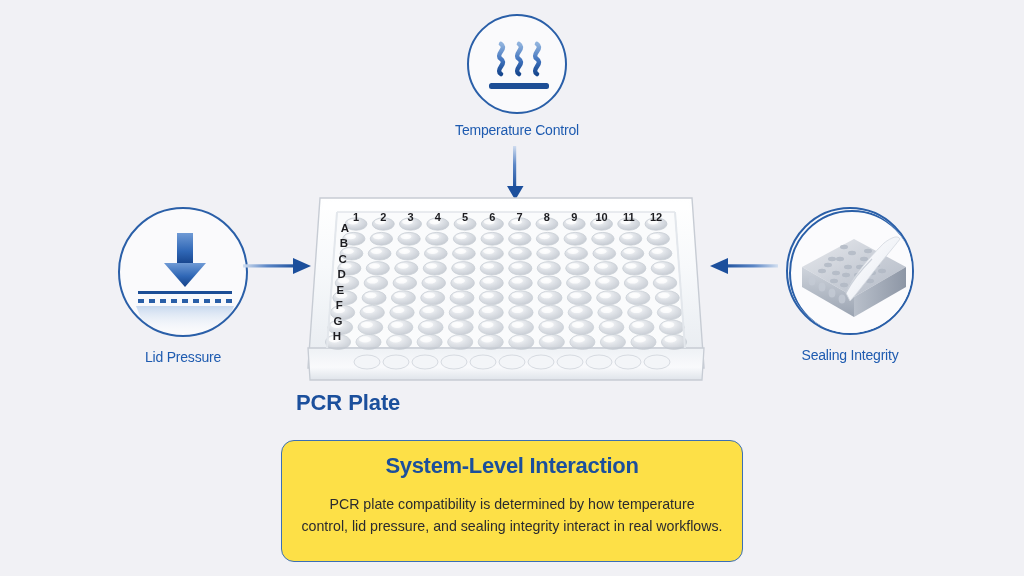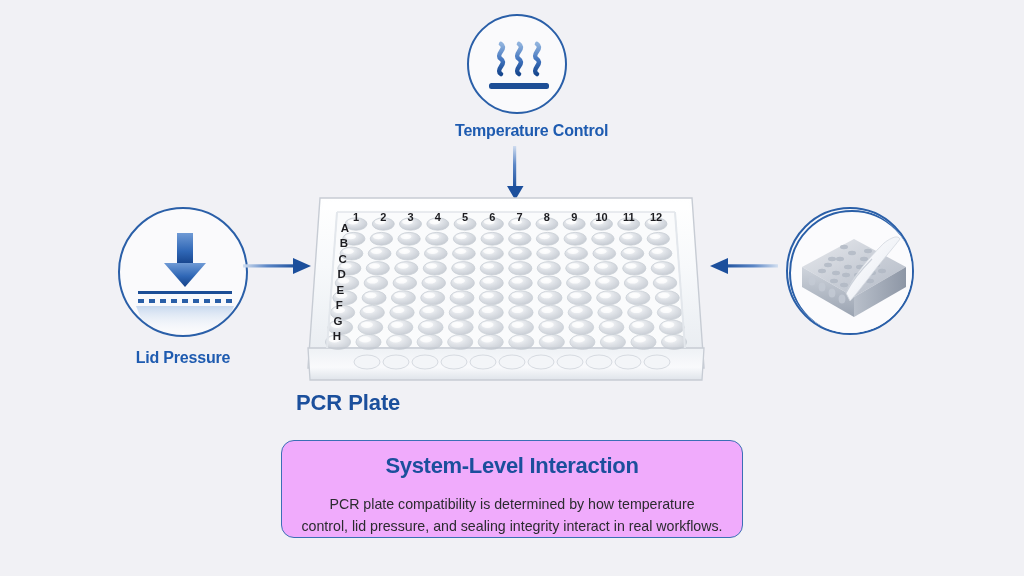--- a/index.html
+++ b/index.html
@@ -16,22 +16,22 @@
   .circle{
     position:relative;
     border-radius:50%;
     background:#fafafc;
     border:2px solid #2a5fa8;
     overflow:hidden;
     box-shadow:0 0 0 0 rgba(0,0,0,0);
   }
   .node-label{
     margin-top:10px;
-    font-size:16px;
-    font-weight:bold;
+    font-size:14px;
+    font-weight:normal;
     color:#1e5bb0;
     letter-spacing:-0.2px;
     white-space:nowrap;
   }
 
   
   #temp-node{ left:455px; top:14px; width:124px; }
   #temp-circle{ width:100px; height:100px; margin:0 auto; }
   #temp-circle svg{ position:absolute; left:0; top:0; }
   #temp-node .node-label{ margin-top:8px; }
@@ -58,22 +58,22 @@
   #plate-wrap{ position:absolute; left:296px; top:190px; width:420px; height:230px; }
   #plate-svg{ position:absolute; left:0; top:0; }
   #plate-label{
     position:absolute; left:0; top:200px; width:420px;
     text-align:left; font-size:22px; font-weight:bold;
     color:#1b4f9c; letter-spacing:-0.1px;
   }
 
   
   #panel{
-    position:absolute; left:281px; top:440px; width:462px; height:98px;
-    background:#f0abfc;
+    position:absolute; left:281px; top:440px; width:462px; height:122px;
+    background:#fde047;
     border:1.6px solid #3b6fb5;
     border-radius:13px;
     text-align:center;
     padding-top:12px;
   }
   #panel-title{
     font-size:22px; font-weight:bold; color:#1b4f9c;
     letter-spacing:-0.3px; line-height:1.15;
   }
   #panel-body{
@@ -229,20 +229,21 @@
               <ellipse cx="54" cy="90" rx="3.4" ry="4.6"></ellipse>
           </g>
 
           <path d="M58 84 C64 70 76 54 96 34 C104 28 110 26 112 30
                    C106 38 92 54 80 70 C72 80 66 88 62 92 Z" fill="url(#film)" stroke="#d3d8e0" stroke-width="0.8"></path>
           <path d="M58 84 C62 76 70 64 84 50" fill="none" stroke="#c3c9d3" stroke-width="1.1" opacity="0.8"></path>
         </g>
         <circle cx="64" cy="64" r="62" fill="none" stroke="#2a5fa8" stroke-width="2"></circle>
       </svg>
     </div>
+    <div class="node-label">Sealing Integrity</div>
   </div>
 
   <div class="connector" id="conn-right">
     <svg width="72" height="28" viewBox="0 0 72 28">
       <defs>
         <linearGradient id="rightline" x1="1" y1="0" x2="0" y2="0">
           <stop offset="0%" stop-color="#d2dff0"></stop>
           <stop offset="45%" stop-color="#5b86c6"></stop>
           <stop offset="100%" stop-color="#1c4f9c"></stop>
         </linearGradient>

